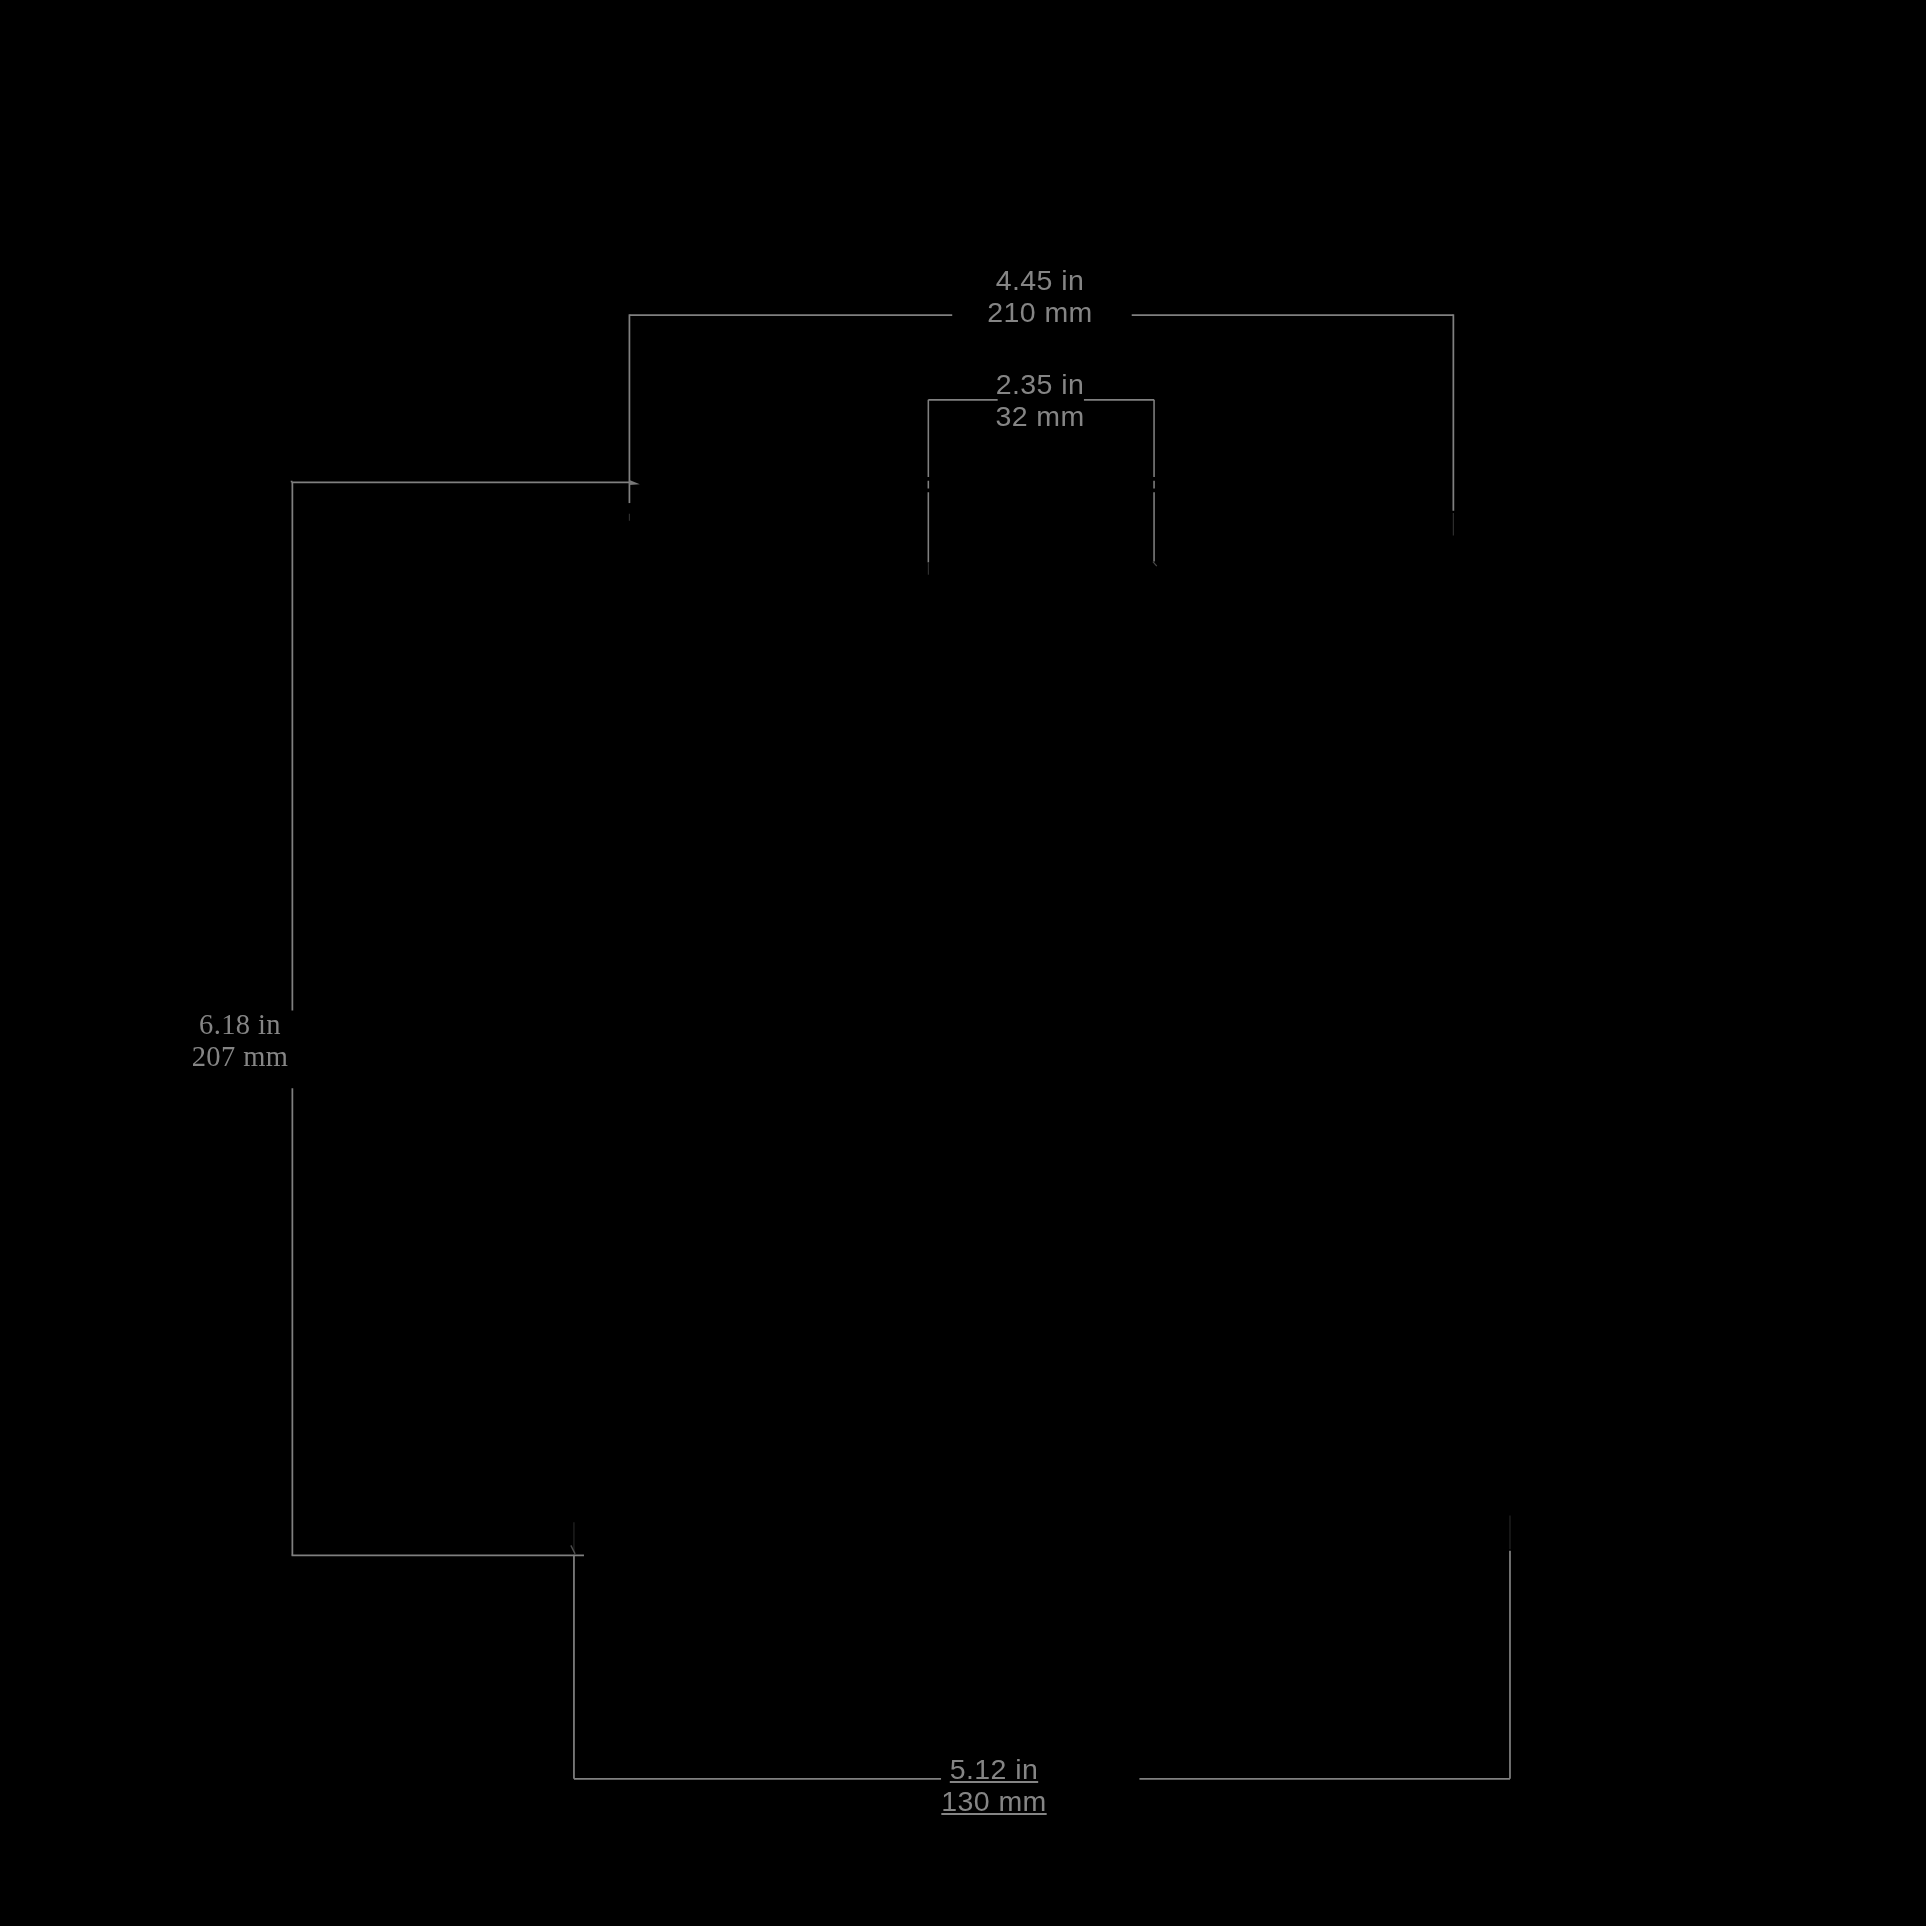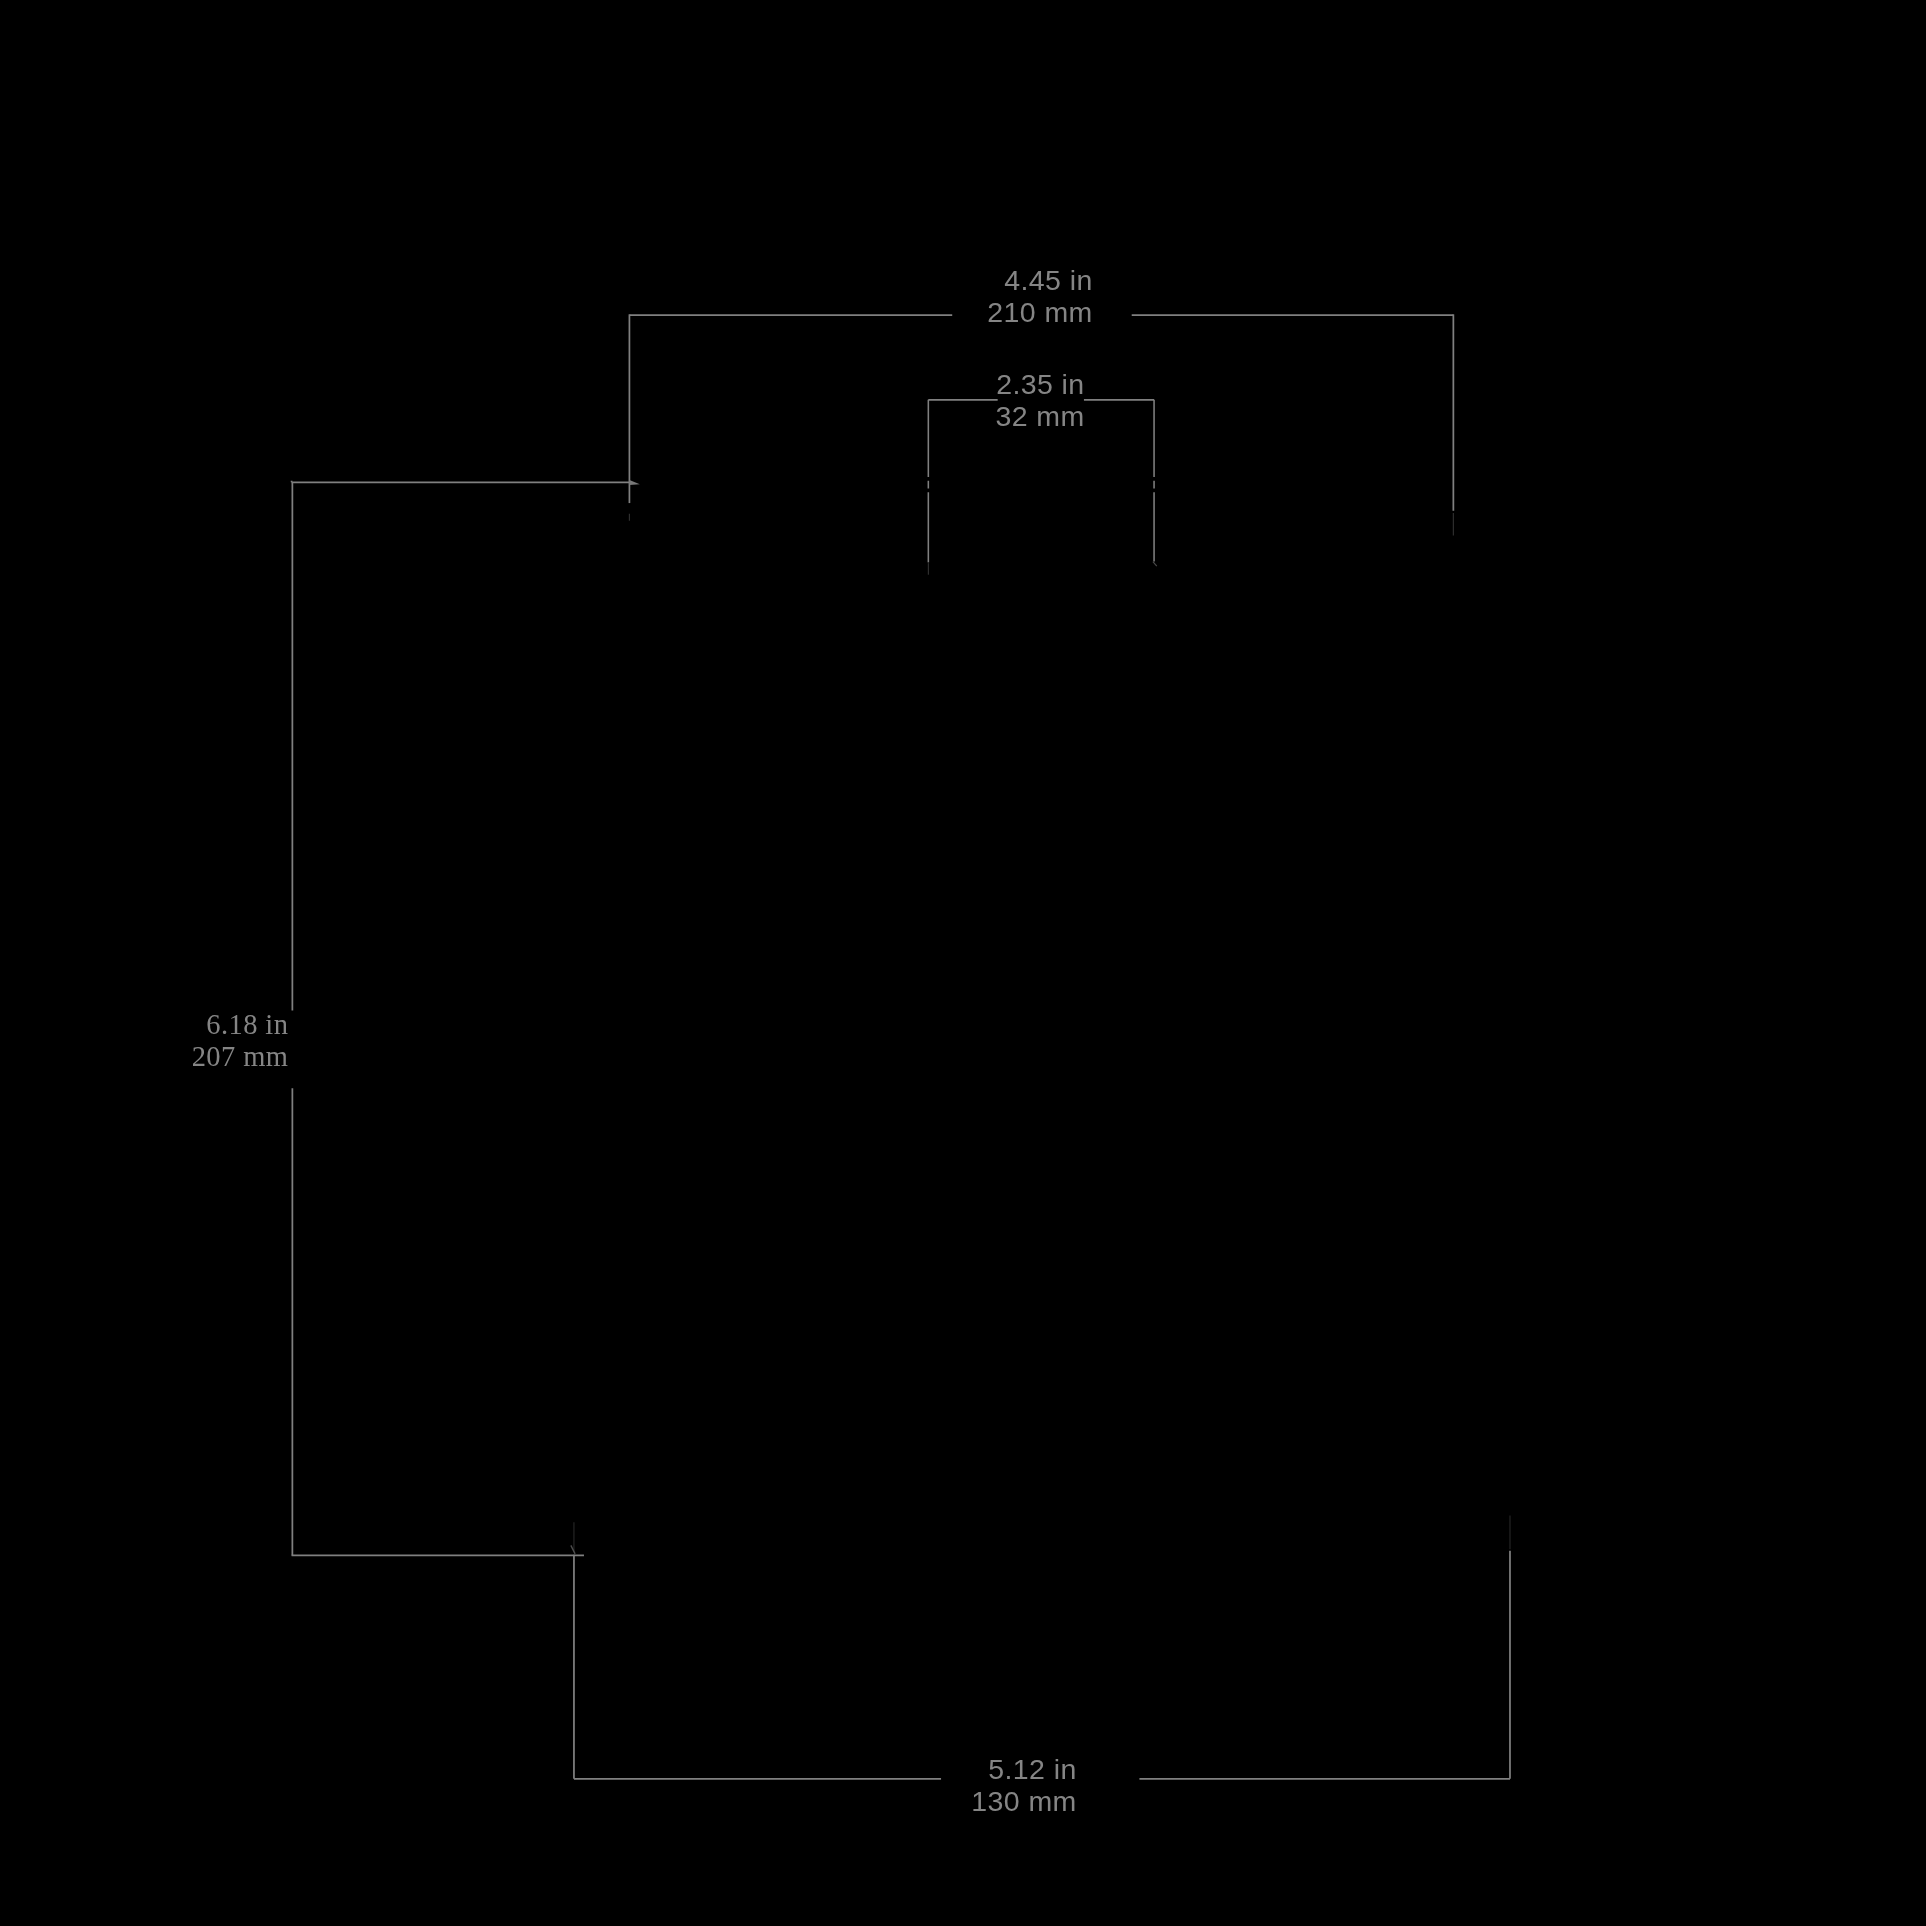--- a/index.html
+++ b/index.html
@@ -18,21 +18,21 @@
   .drawing-svg {
     position: absolute;
     left: 0;
     top: 0;
     width: 1926px;
     height: 1926px;
   }
   .dim-label {
     position: absolute;
     transform: translate(-50%, -50%);
-    text-align: right;
+    text-align: center;
     color: #858585;
     font-size: 28.5px;
     line-height: 32px;
     white-space: nowrap;
     letter-spacing: 0.4px;
   }
 </style>
 </head>
 <body>
 
@@ -78,19 +78,19 @@
   <div class="dim-label" style="left:1040px; top:400px;">
     <div>2.35 in</div>
     <div>32 mm</div>
   </div>
 
   <div class="dim-label" style="left:240px; top:1041px;font-family:Liberation Serif, serif;">
     <div>6.18 in</div>
     <div>207 mm</div>
   </div>
 
-  <div class="dim-label" style="left:1024px; top:1785px;">
+  <div class="dim-label" style="left:994px; top:1785px;text-decoration:underline;">
     <div>5.12 in</div>
     <div>130 mm</div>
   </div>
 
 </div>
 
 
 </body></html>

